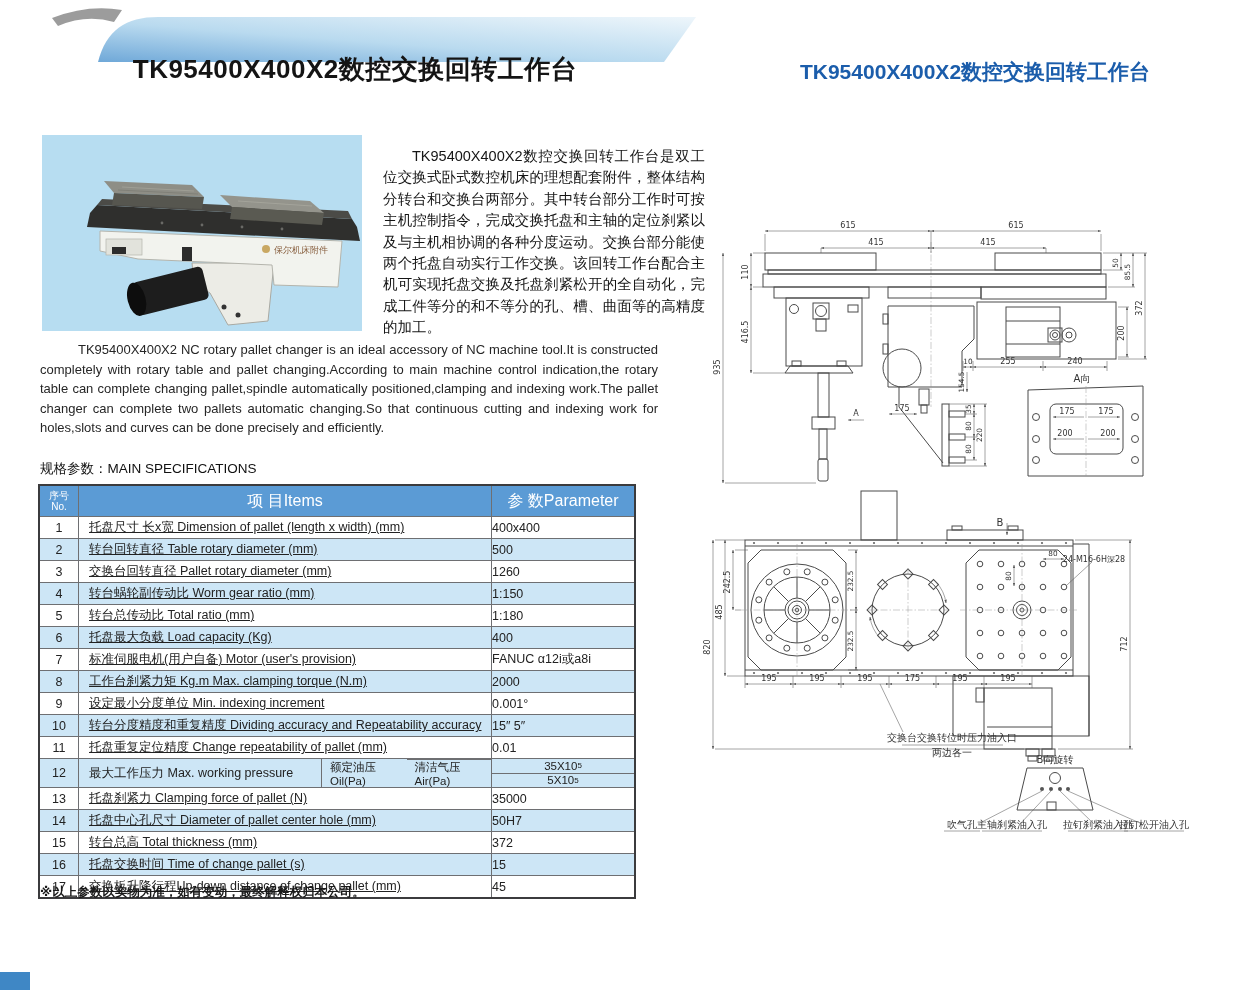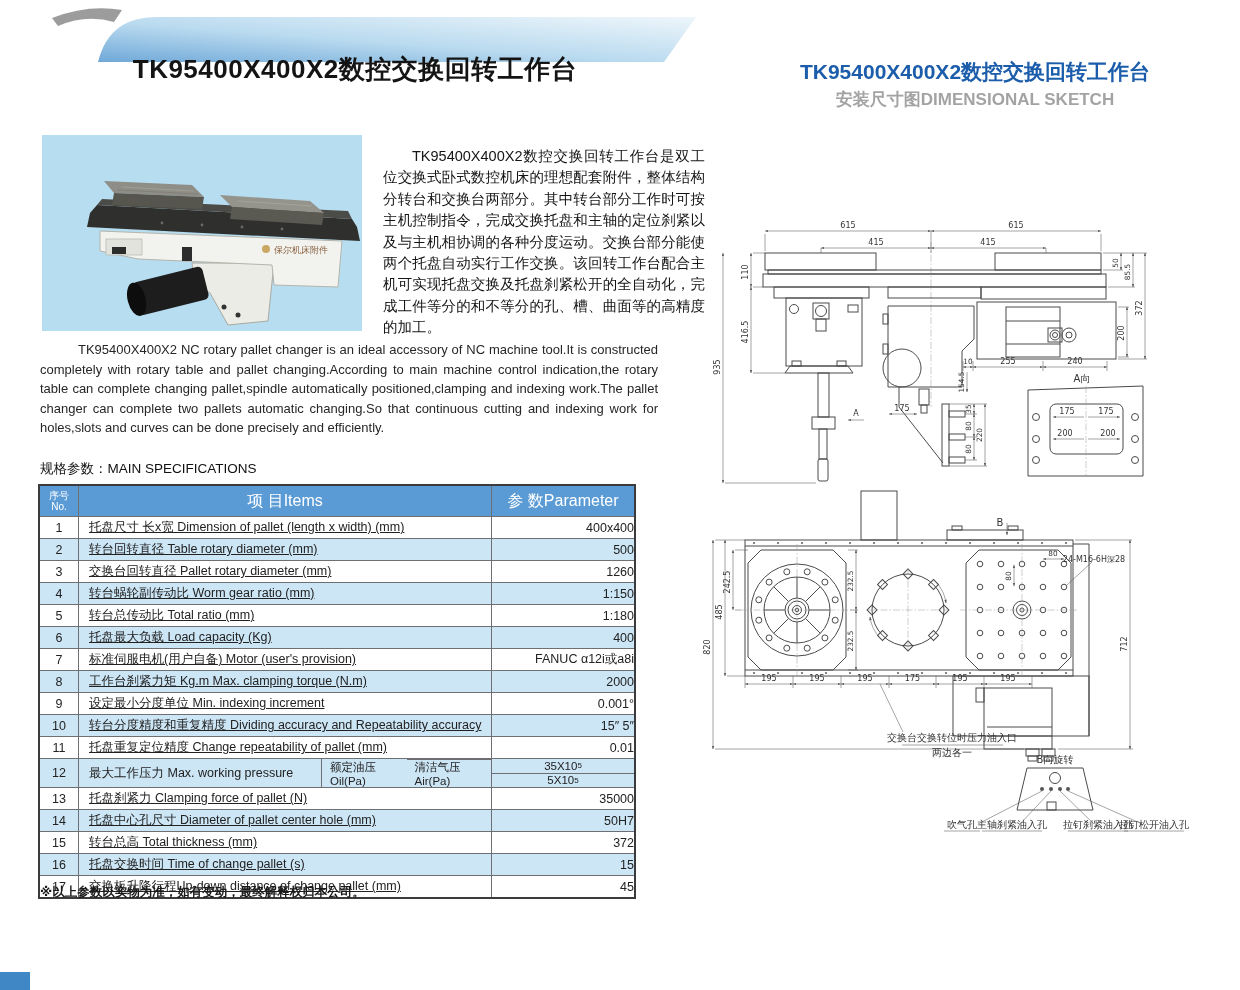--- a/index.html
+++ b/index.html
@@ -35,21 +35,21 @@
               border:2px solid #3b3b3d;table-layout:fixed;font-size:12.5px;}
   .spec-table th,.spec-table td{border:1px solid #6e6f72;padding:0;}
   .spec-table thead th{background:#5b9bd5;color:#fff;font-weight:normal;height:30px;font-size:16px;}
   .spec-table .h-no{width:38px;font-size:10px;line-height:1.15;}
   .spec-table .h-items{width:412px;}
   .spec-table .h-param{width:142px;}
   .spec-table tbody td{height:21px;}
   .spec-table tbody tr:nth-child(even) td{background:#cde6f6;}
   .c-no{text-align:center;}
   .c-item{text-align:left;padding-left:10px !important;text-decoration:underline;}
-  .c-val{text-align:right;}
+  .c-val{text-align:left;}
   .spec-table tr.r12 td{height:28px;}
   .split-wrap{display:flex;height:28px;align-items:stretch;}
   .split-left{flex:0 0 232px;display:flex;align-items:center;padding-left:10px;}
   .split-right{flex:1;display:flex;border-left:1px solid #6e6f72;}
   .split-right .sub{flex:1;display:flex;align-items:center;padding-left:8px;font-size:11.5px;}
   .split-right .sub + .sub{border-top:1px solid #6e6f72;}
   .val-wrap{display:flex;flex-direction:column;height:28px;}
   .val-wrap .subv{flex:1;display:flex;align-items:center;justify-content:center;font-size:11.5px;}
   .val-wrap .subv + .subv{border-top:1px solid #6e6f72;}
   sup{font-size:8px;}
@@ -83,21 +83,20 @@
         <stop offset="0.45" stop-color="#b9daef"></stop>
         <stop offset="1" stop-color="#eef6fb"></stop>
       </linearGradient>
     </defs>
     <path d="M52,18 Q88,4 122,10 L114,22 Q86,14 58,26 Z" fill="#9c9c9c"></path>
     <path d="M98,62 C106,30 126,17 158,17 L696,17 L664,62 Z" fill="url(#bg1)"></path>
   </svg>
   <div class="l-title">TK95400X400X2数控交换回转工作台</div>
 
   <div class="r-title">TK95400X400X2数控交换回转工作台</div>
-  <div class="r-sub">安装尺寸图DIMENSIONAL SKETCH</div>
 
   <svg class="photo" viewBox="0 0 320 196">
     <rect x="0" y="0" width="320" height="196" fill="#b7ddf1"></rect>
 
     <polygon points="150,128 232,128 226,186 186,190 168,158 152,148" fill="#ecece6" stroke="#a9a9a2" stroke-width="1"></polygon>
     <circle cx="182" cy="172" r="2.5" fill="#333"></circle>
     <circle cx="196" cy="180" r="2.5" fill="#333"></circle>
 
     <g transform="rotate(-14 140 152)">
       <rect x="92" y="136" width="72" height="34" rx="5" fill="#1d1d1d"></rect>

